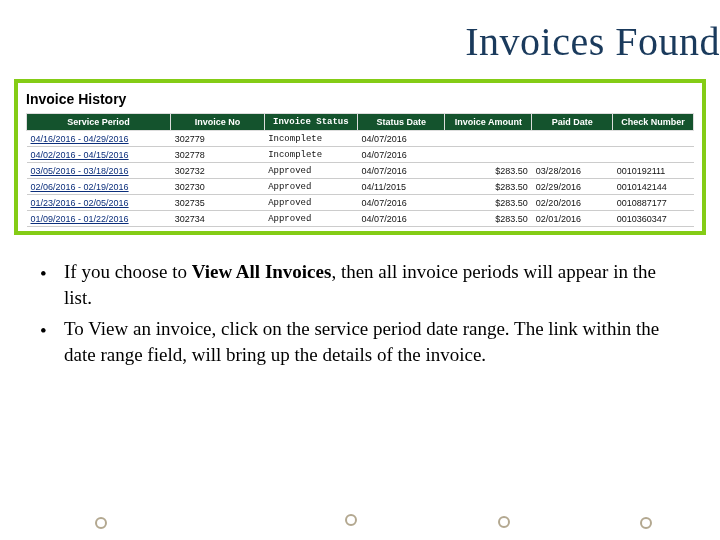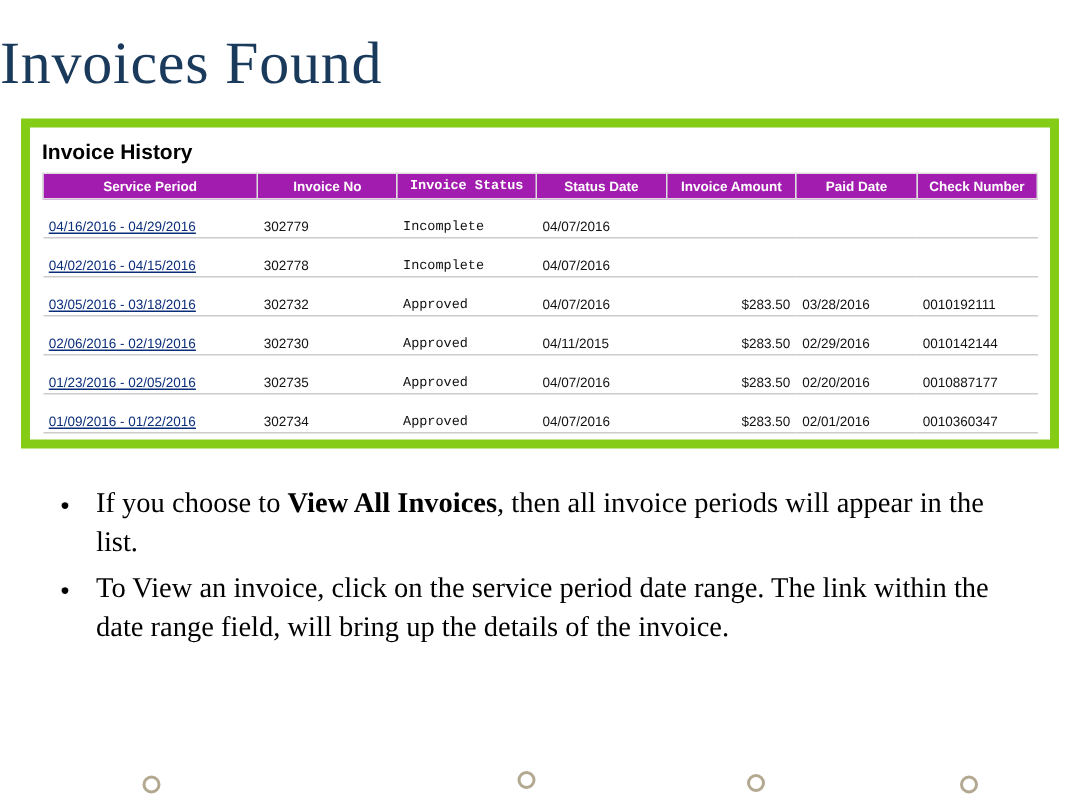--- a/index.html
+++ b/index.html
@@ -6,58 +6,59 @@
     margin: 0;
     padding: 0;
     width: 720px;
     height: 540px;
     font-family: Georgia, 'Times New Roman', serif;
     background: #fff;
     position: relative;
     overflow: hidden;
   }
   .title {
-    text-align: left;
+    text-align: right;
     font-size: 40px;
     color: #1a3a5c;
     font-weight: 400;
     margin: 18px 0 14px 0;
     letter-spacing: 0.5px;
+    padding-left: 15px;
   }
   .panel-wrap {
     margin: 0 14px;
-    border: 6px solid #84cc16;
+    border: 4px solid #84cc16;
     background: #fff;
     padding: 6px 8px 4px 8px;
   }
   .panel-title {
     font-family: Arial, sans-serif;
     font-weight: bold;
     font-size: 14px;
     color: #000;
     margin: 2px 0 6px 0;
   }
   table.inv {
     width: 100%;
     border-collapse: collapse;
     font-family: Arial, sans-serif;
     font-size: 9px;
     table-layout: fixed;
   }
   table.inv thead th {
-    background: #a21caf;
+    background: #14532d;
     color: #fff;
     font-weight: bold;
     text-align: center;
     padding: 3px 2px;
     border: 1px solid #ddd;
     white-space: nowrap;
   }
   table.inv td {
-    padding: 12px 4px 1px 4px;
+    padding: 2px 4px 1px 4px;
     color: #111;
     border-bottom: 1px solid #ccc;
     white-space: nowrap;
     overflow: hidden;
     height: 12px;
     line-height: 12px;
     vertical-align: middle;
   }
   table.inv td.link {
     color: #0b2e7b;

